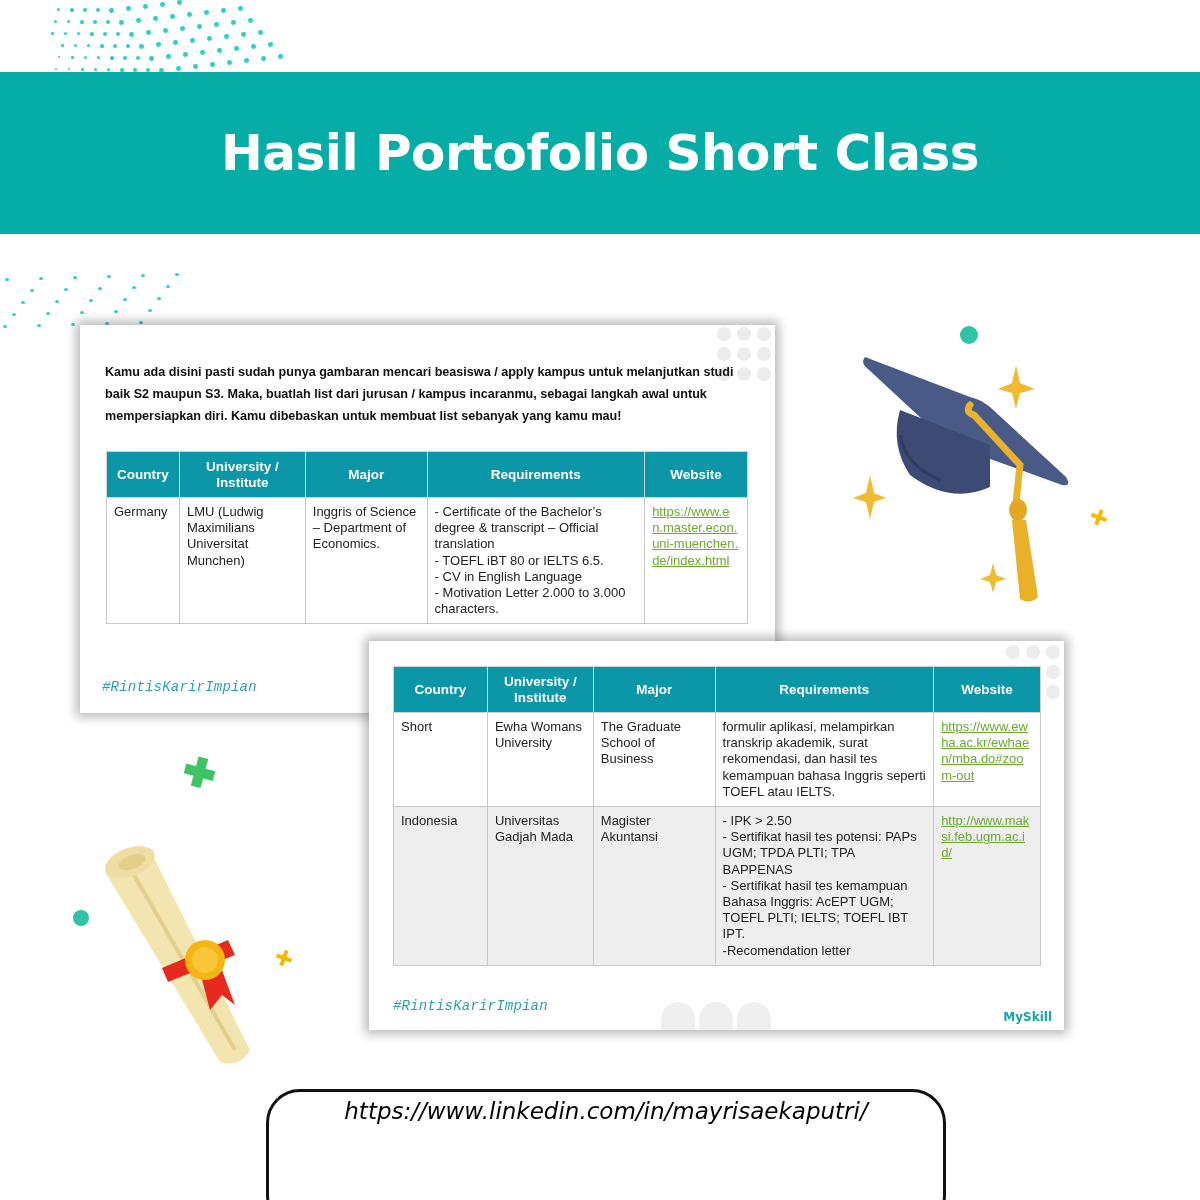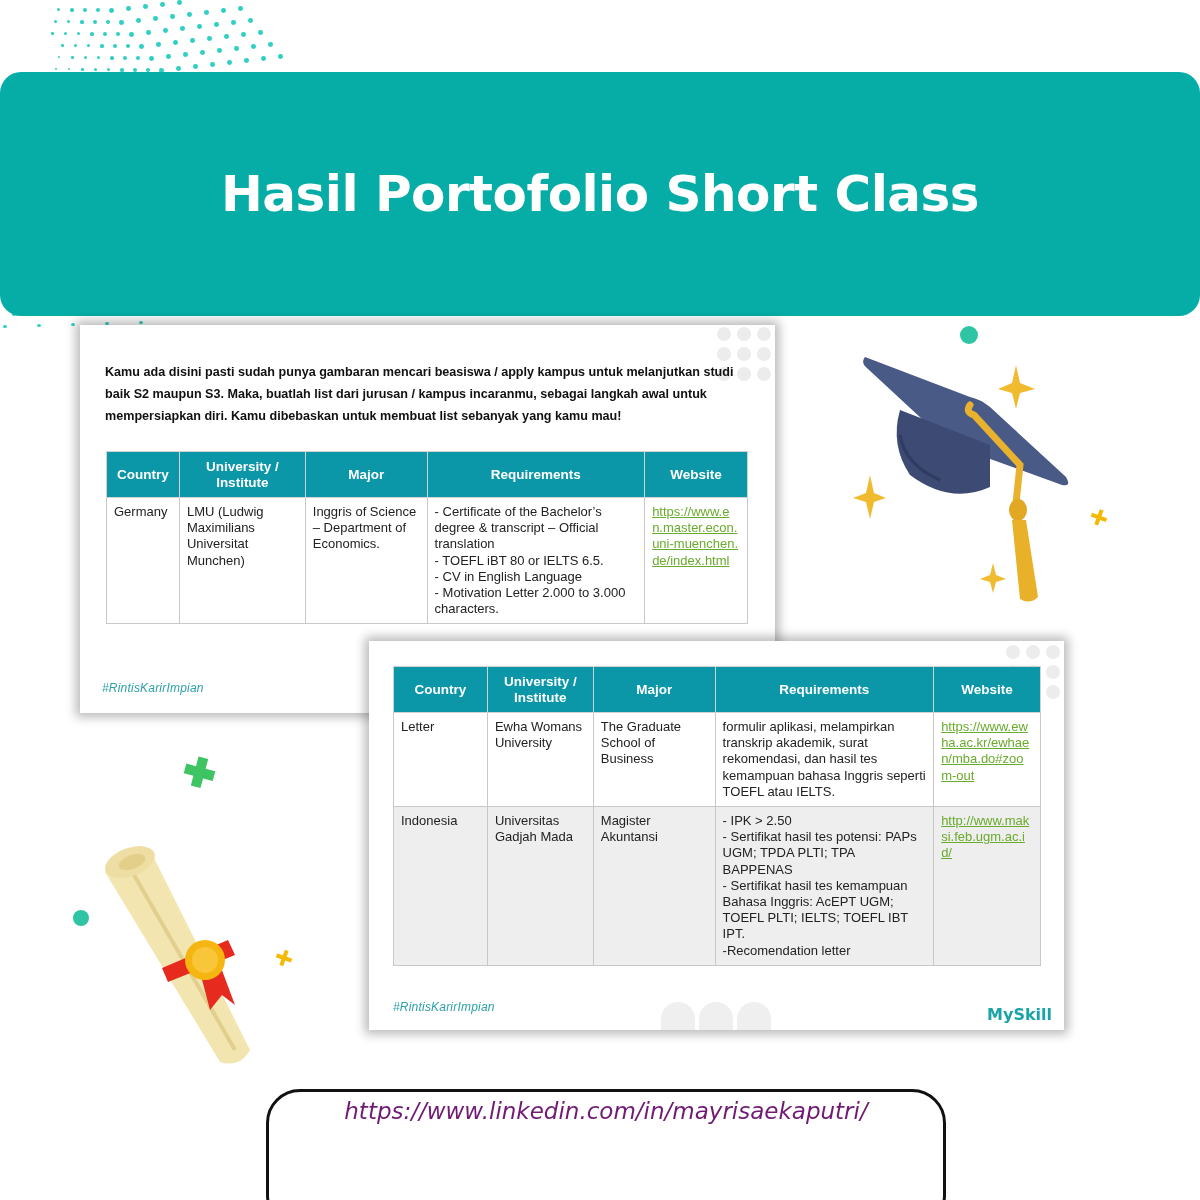--- a/index.html
+++ b/index.html
@@ -3,22 +3,22 @@
 <meta charset="utf-8">
 <style>
   * { box-sizing: border-box; margin: 0; padding: 0; }
   html, body { width: 1200px; height: 1200px; overflow: hidden; background: #ffffff; }
   body { position: relative; font-family: "DejaVu Sans", sans-serif; }
 
   .dots { position: absolute; }
   .dot { position: absolute; border-radius: 50%; background: #2fcfc4; }
 
   .banner {
-    position: absolute; left: 0; top: 72px; width: 1200px; height: 244px;
-    background: #06ada6; display: flex; flex-direction: column; align-items: center; justify-content: center; border-radius: 21px;
+    position: absolute; left: 0; top: 72px; width: 1200px; height: 162px;
+    background: #06ada6; display: flex; flex-direction: column; align-items: center; justify-content: center;
   }
   .banner h1 {
     color: #ffffff; font-family: "DejaVu Sans", sans-serif; font-weight: bold;
     font-size: 50px; line-height: 66px; text-align: center; letter-spacing: -0.5px;
   }
 
   .slide {
     position: absolute; background: #ffffff;
     box-shadow: 0 0 10px 4px rgba(0,0,0,0.28);
   }
@@ -46,39 +46,39 @@
   }
   table.data td.link { color: #6aaa2c; text-decoration: underline; word-break: break-all; }
   table.data tr.shaded td { background: #eeeeee; }
 
   .t1 { left: 26px; top: 126px; width: 642px; }
   .t1 th { height: 46px; }
   .t2 { left: 24px; top: 25px; width: 648px; }
   .t2 th { height: 46px; }
 
   .hashtag {
-    position: absolute; font-family: Liberation Sans, sans-serif; font-style: italic; font-size: 12px;
+    position: absolute; font-family: Liberation Mono, monospace; font-style: italic; font-size: 14px;
     color: #2b9fa8; letter-spacing: 0.2px;
   }
   .brand {
     position: absolute; right: 12px; bottom: 6px; font-family: "DejaVu Sans", sans-serif; font-weight: bold;
-    font-size: 16px; color: #1aa3a8;
+    font-size: 12px; color: #1aa3a8;
   }
   .tabs { position: absolute; left: 292px; bottom: 0; display: flex; gap: 4px; }
   .tabs span { width: 34px; height: 28px; background: #efefef; border-radius: 17px 17px 0 0; display: block; }
 
   .author-box {
     position: absolute; left: 266px; top: 1089px; width: 680px; height: 140px;
     border: 3px solid #111; border-radius: 34px; background: #fff; text-align: center;
   }
   .author-name {
     margin-top: 14px; font-family: "DejaVu Sans", sans-serif; font-weight: bold; font-size: 29px; color: #111;
   }
   .author-link {
-    margin-top: 6px; font-family: "DejaVu Sans", sans-serif; font-style: italic; font-size: 23px; color: #701a75;
+    margin-top: 6px; font-family: "DejaVu Sans", sans-serif; font-style: italic; font-size: 23px; color: #000000;
   }
 
   .illus { position: absolute; }
 </style>
 </head>
 <body>
 
 <div class="dots" id="dotsTop" style="left: 0px; top: 0px;">
     <span class="dot" style="width: 2px; height: 2px; left: 55px; top: 68px;"></span>
     <span class="dot" style="width: 2.35px; height: 2.35px; left: 68px; top: 68px;"></span>
@@ -265,21 +265,21 @@
       <tr>
         <th>Country</th>
         <th>University / Institute</th>
         <th>Major</th>
         <th>Requirements</th>
         <th>Website</th>
       </tr>
     </thead>
     <tbody>
       <tr>
-        <td>Letter</td>
+        <td>Short</td>
         <td>Ewha Womans University</td>
         <td>The Graduate School of Business</td>
         <td>formulir aplikasi, melampirkan transkrip akademik, surat rekomendasi, dan hasil tes kemampuan bahasa Inggris seperti TOEFL atau IELTS.</td>
         <td class="link">https://www.ewha.ac.kr/ewhaen/mba.do#zoom-out</td>
       </tr>
       <tr class="shaded">
         <td>Indonesia</td>
         <td>Universitas Gadjah Mada</td>
         <td>Magister Akuntansi</td>
         <td>- IPK &gt; 2.50

